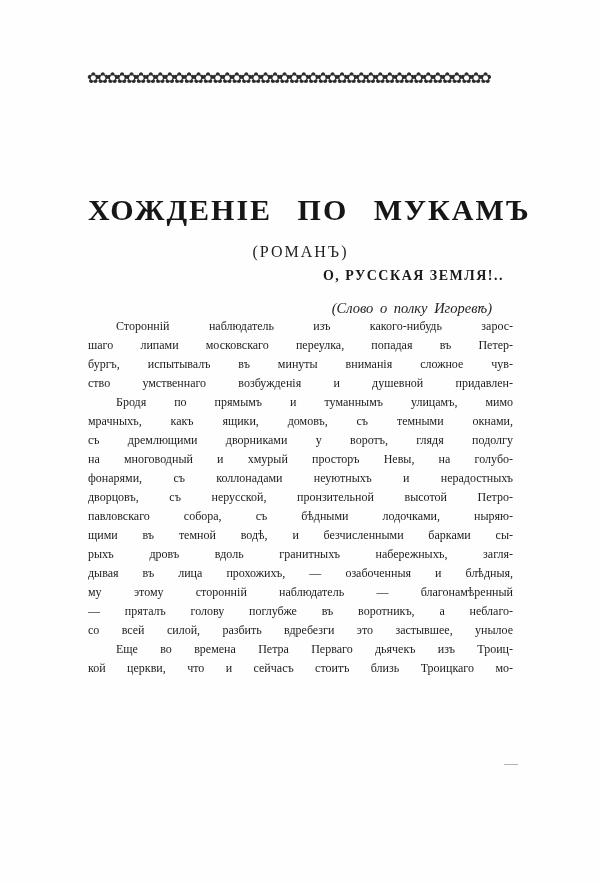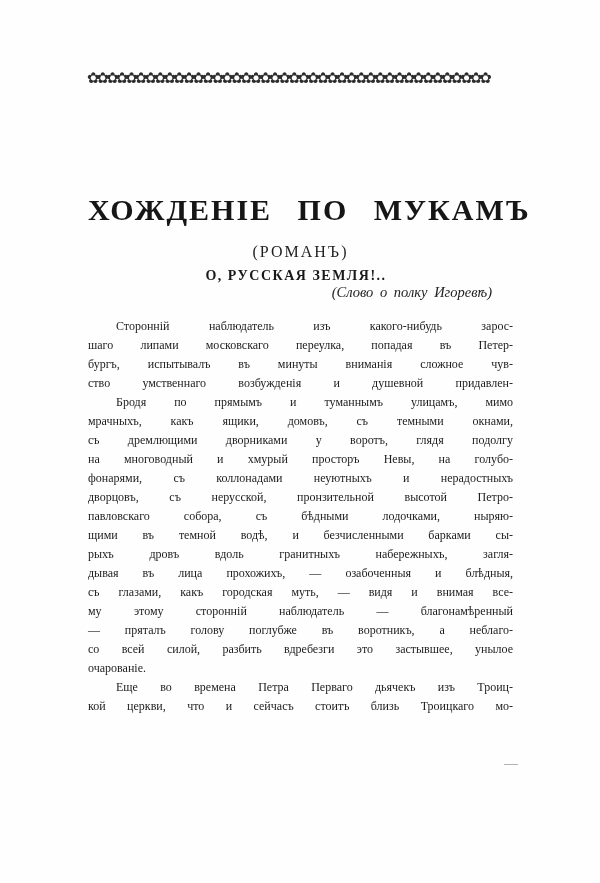--- a/index.html
+++ b/index.html
@@ -59,26 +59,25 @@
     top: 268px;
     left: 88px;
     width: 416px;
     text-align: right;
   }
   .epi-quote {
     font-size: 14px;
     font-weight: bold;
     letter-spacing: 1.5px;
     color: #1a1a1a;
-    text-align: center;
   }
   .epi-source {
     font-style: italic;
     font-size: 14.5px;
-    margin-top: 0;
+    margin-top: 16px;
     padding-right: 12px;
     word-spacing: 3px;
     color: #222;
   }
   .body-text {
     position: absolute;
     top: 317px;
     left: 88px;
     width: 425px;
     font-size: 12px;
@@ -127,24 +126,22 @@
       <div class="line indent">Бродя по прямымъ и туманнымъ улицамъ, мимо</div>
       <div class="line">мрачныхъ, какъ ящики, домовъ, съ темными окнами,</div>
       <div class="line">съ дремлющими дворниками у воротъ, глядя подолгу</div>
       <div class="line">на многоводный и хмурый просторъ Невы, на голубо-</div>
       <div class="line">фонарями, съ коллонадами неуютныхъ и нерадостныхъ</div>
       <div class="line">дворцовъ, съ нерусской, пронзительной высотой Петро-</div>
       <div class="line">павловскаго собора, съ бѣдными лодочками, ныряю-</div>
       <div class="line">щими въ темной водѣ, и безчисленными барками сы-</div>
       <div class="line">рыхъ дровъ вдоль гранитныхъ набережныхъ, загля-</div>
       <div class="line">дывая въ лица прохожихъ, — озабоченныя и блѣдныя,</div>
-      <div class="line">съ глазами, какъ городская муть, — видя и внимая все-</div>
       <div class="line">му этому сторонній наблюдатель — благонамѣренный</div>
       <div class="line">— пряталъ голову поглубже въ воротникъ, а неблаго-</div>
       <div class="line">со всей силой, разбить вдребезги это застывшее, унылое</div>
-      <div class="line para-end">очарованіе.</div>
       <div class="line indent">Еще во времена Петра Перваго дьячекъ изъ Троиц-</div>
       <div class="line">кой церкви, что и сейчасъ стоитъ близь Троицкаго мо-</div>
     </div>
 
   <span class="margin-mark">—</span>
 
 </div>
 
 </body></html>

